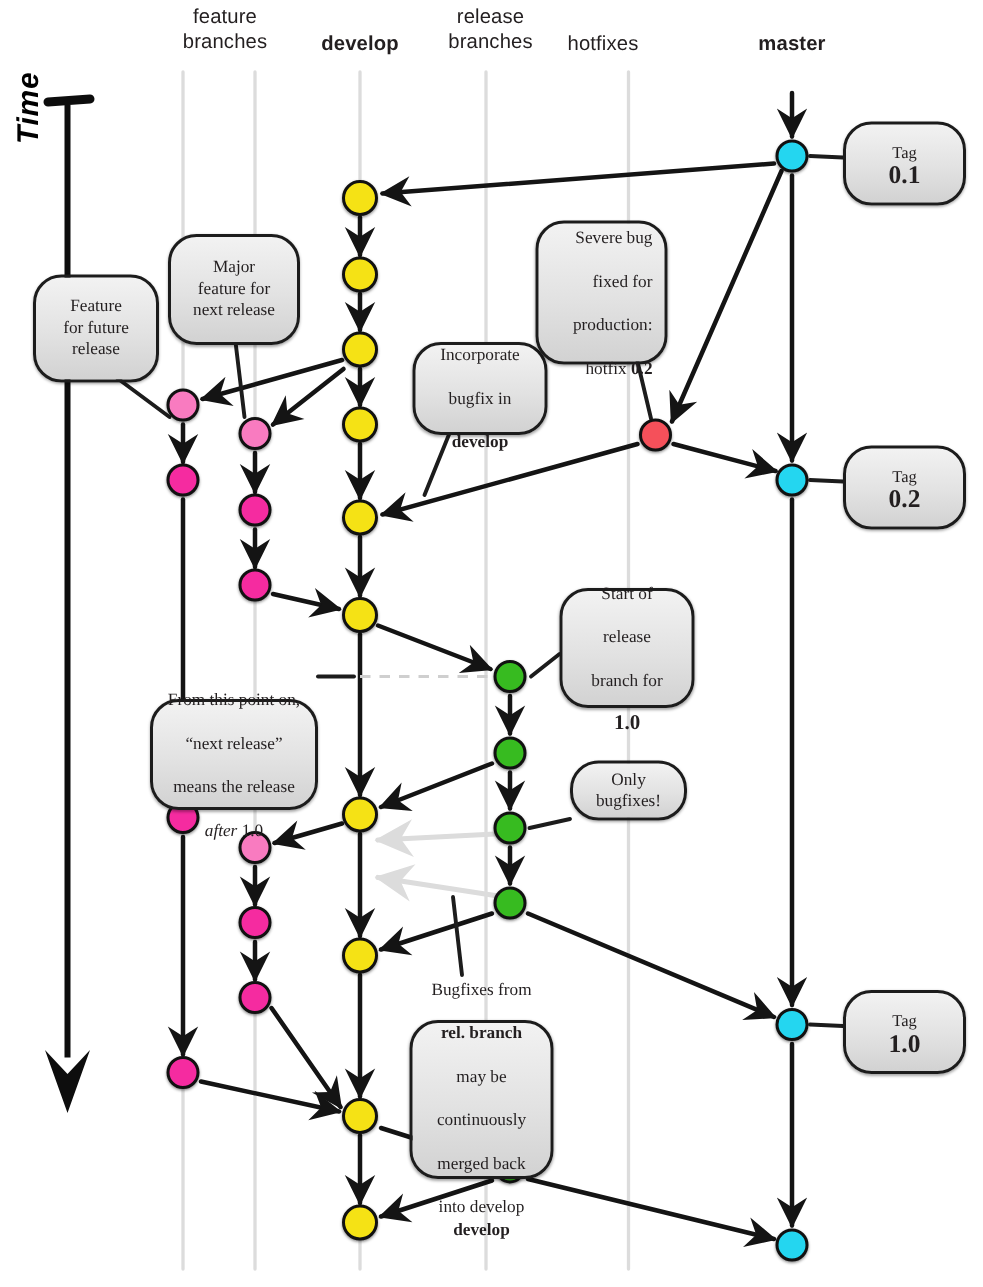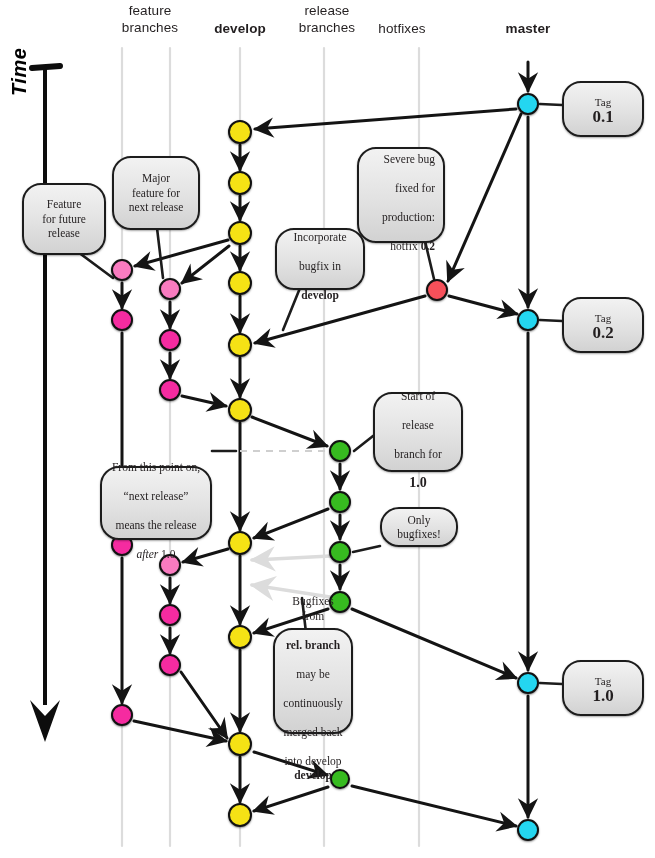--- a/index.html
+++ b/index.html
@@ -261,21 +261,21 @@
       <span>branch for</span><br>
       <b style="font-size:14px">1.0</b>
     </span>
   </div>
 
   <div class="callout" style="left:380px;top:507px;width:78px;height:40px;">
     <span class="inner">Only
 bugfixes!</span>
   </div>
 
-  <div class="callout" style="left:273px;top:628px;width:80px;height:106px;">
+  <div class="callout" style="left:273px;top:680px;width:96px;height:106px;">
     <span class="inner">
       <span>Bugfixes from</span><br>
       <b>rel. branch</b><br>
       <span>may be</span><br>
       <span>continuously</span><br>
       <span>merged back</span><br>
       <span>into develop</span> <b>develop</b>
     </span>
   </div>
 

